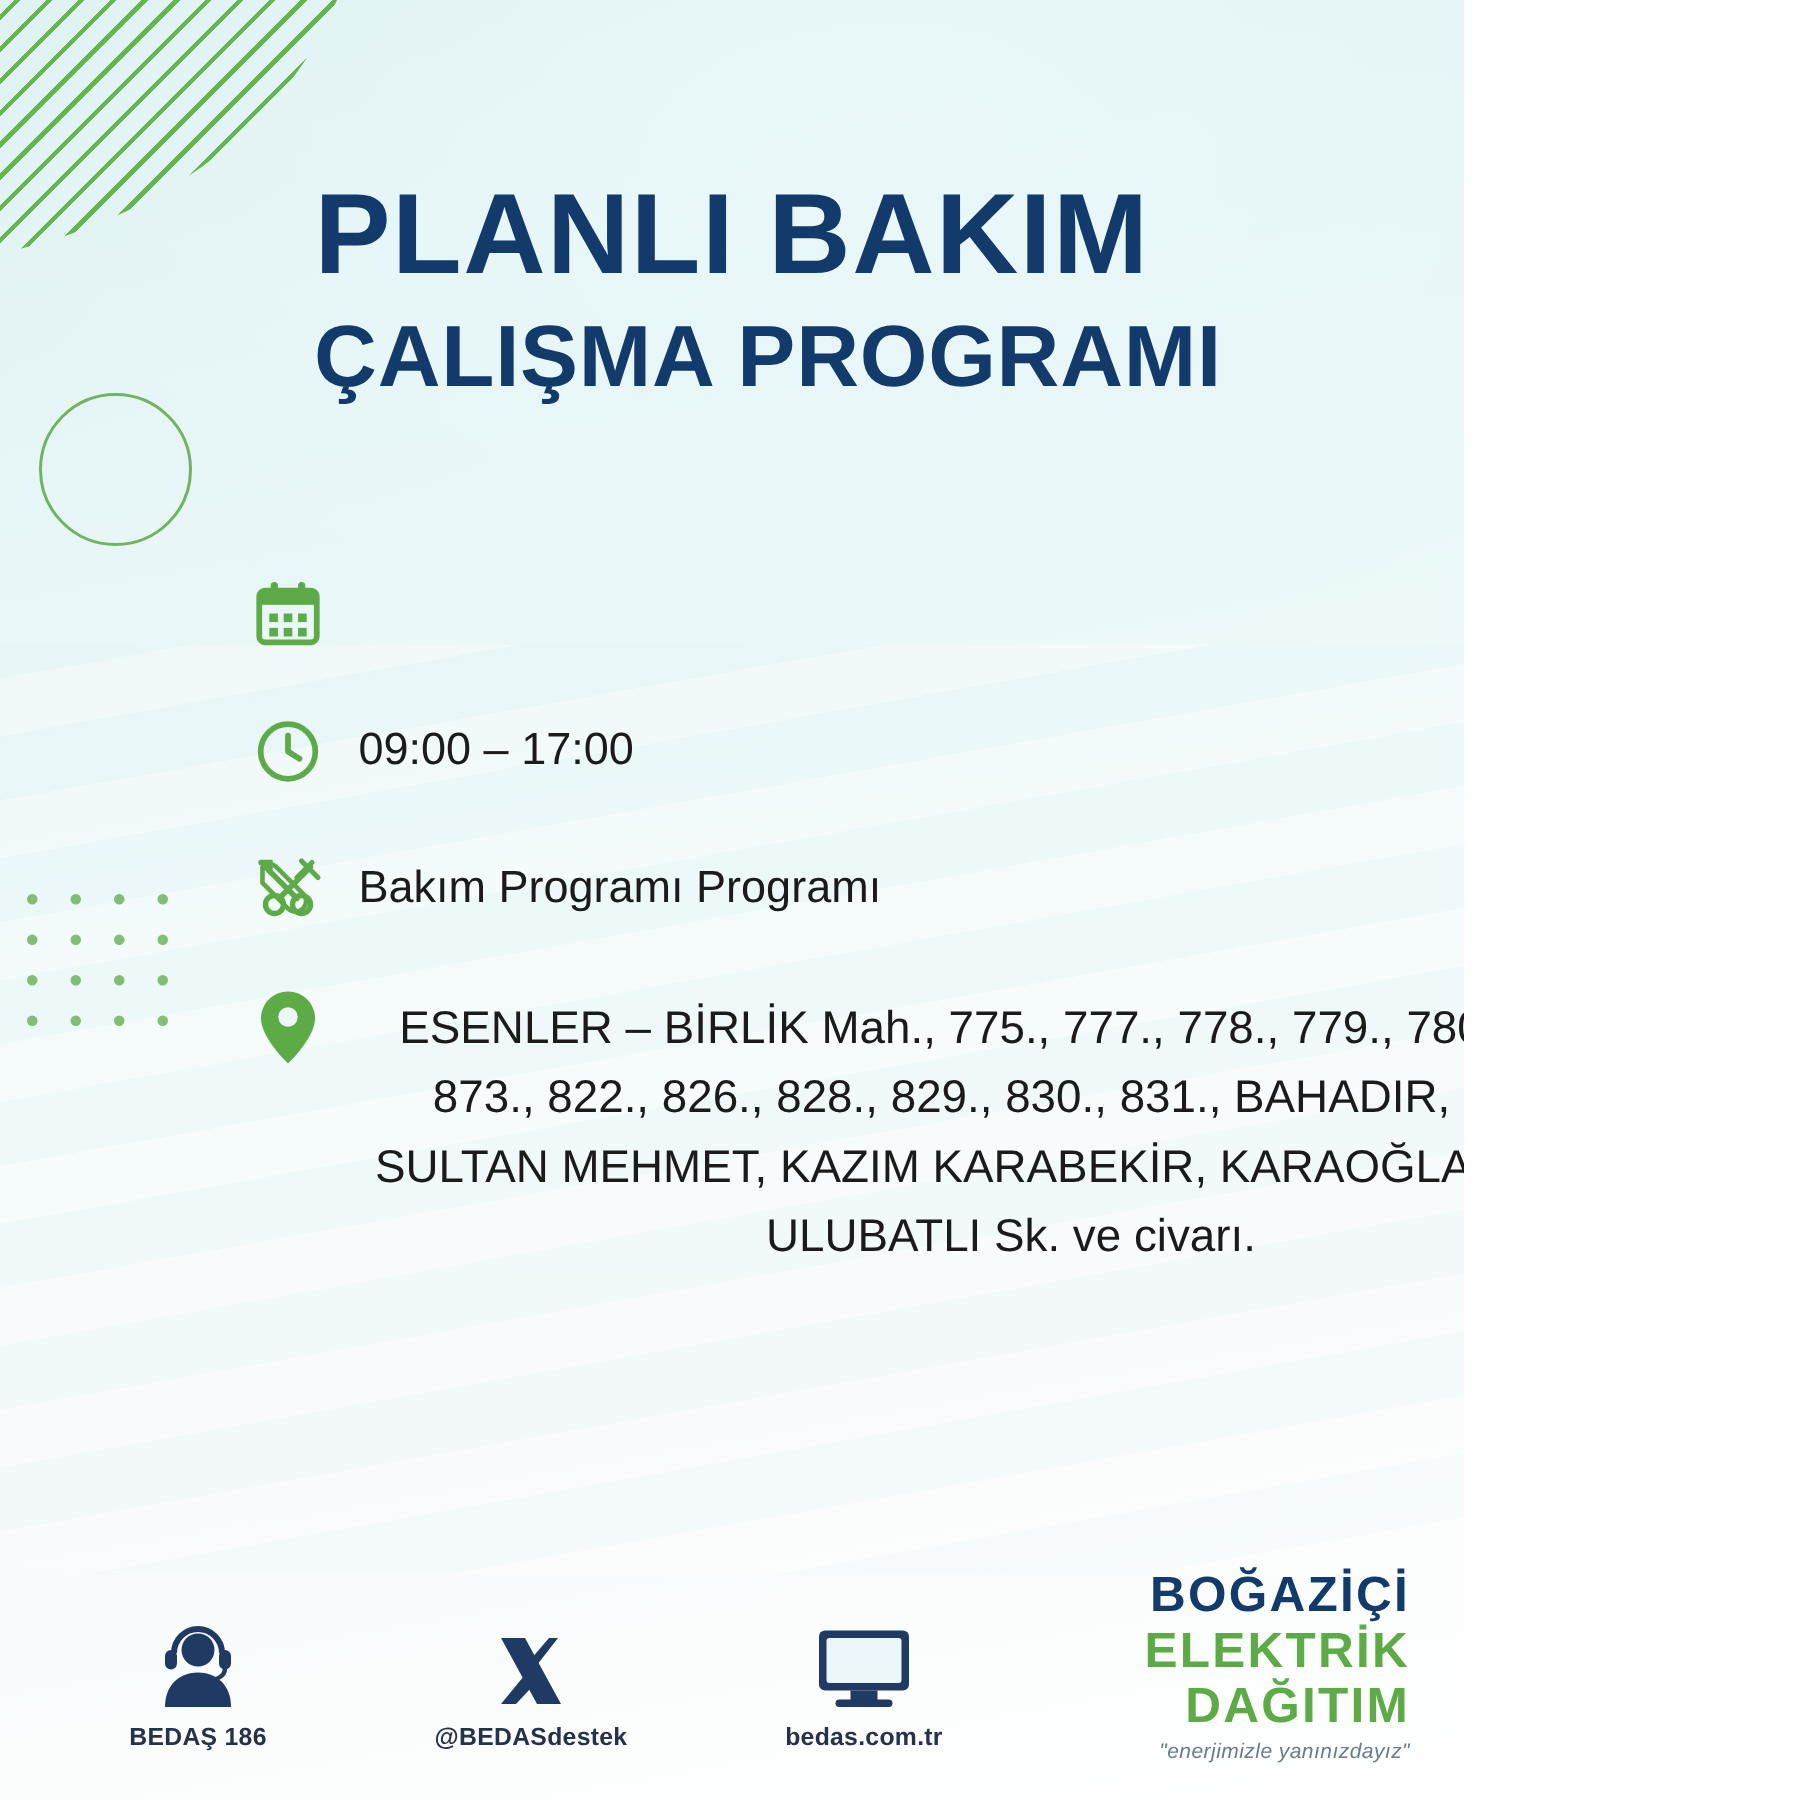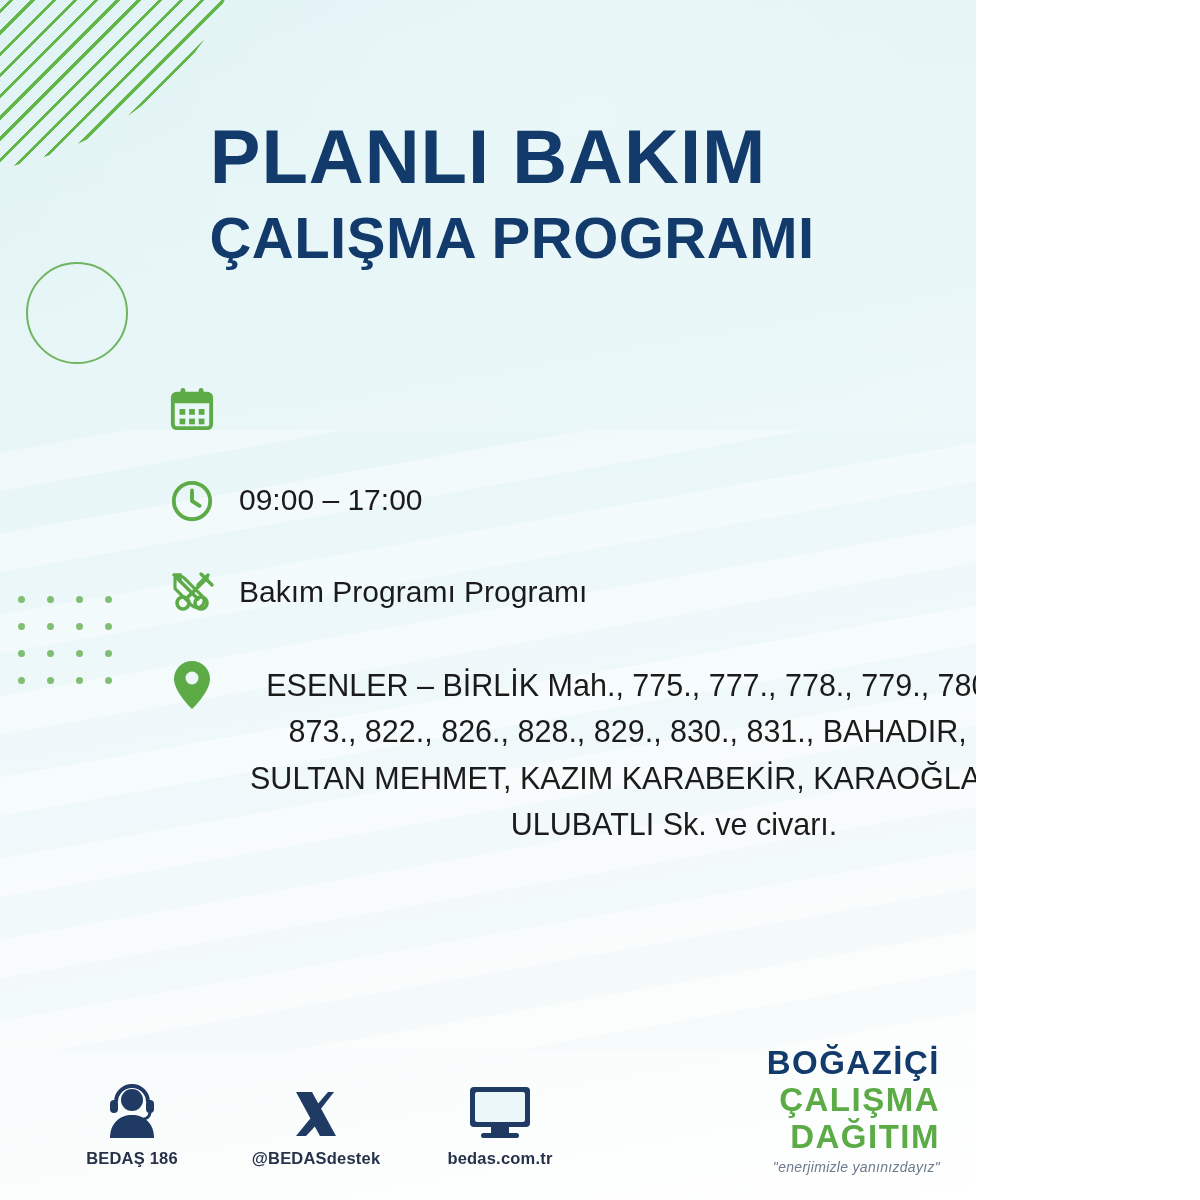--- a/index.html
+++ b/index.html
@@ -170,21 +170,21 @@
     left: 0; right: 0;
     bottom: 24px;
     height: 150px;
   }
   .contacts {
     position: absolute;
     left: 62px;
     bottom: 8px;
     display: flex;
     align-items: flex-end;
-    gap: 44px;
+    gap: 82px;
   }
   .contact {
     width: 140px;
     text-align: center;
   }
   .contact .glyph {
     height: 62px;
     display: flex;
     align-items: flex-end;
     justify-content: center;
@@ -374,20 +374,20 @@
             <rect x="14" y="49" width="38" height="5" rx="2.5" fill="#1f3a63"></rect>
           </svg>
         </div>
         <div class="label">bedas.com.tr</div>
       </div>
 
     </div>
 
     <div class="brand">
       <div class="l1">BOĞAZİÇİ</div>
-      <div class="l2">ÇALIŞMA</div>
+      <div class="l2">ELEKTRİK</div>
       <div class="l3">DAĞITIM</div>
       <div class="slogan">"enerjimizle yanınızdayız"</div>
     </div>
 
   </div>
 
 </div>
 
 </body></html>

